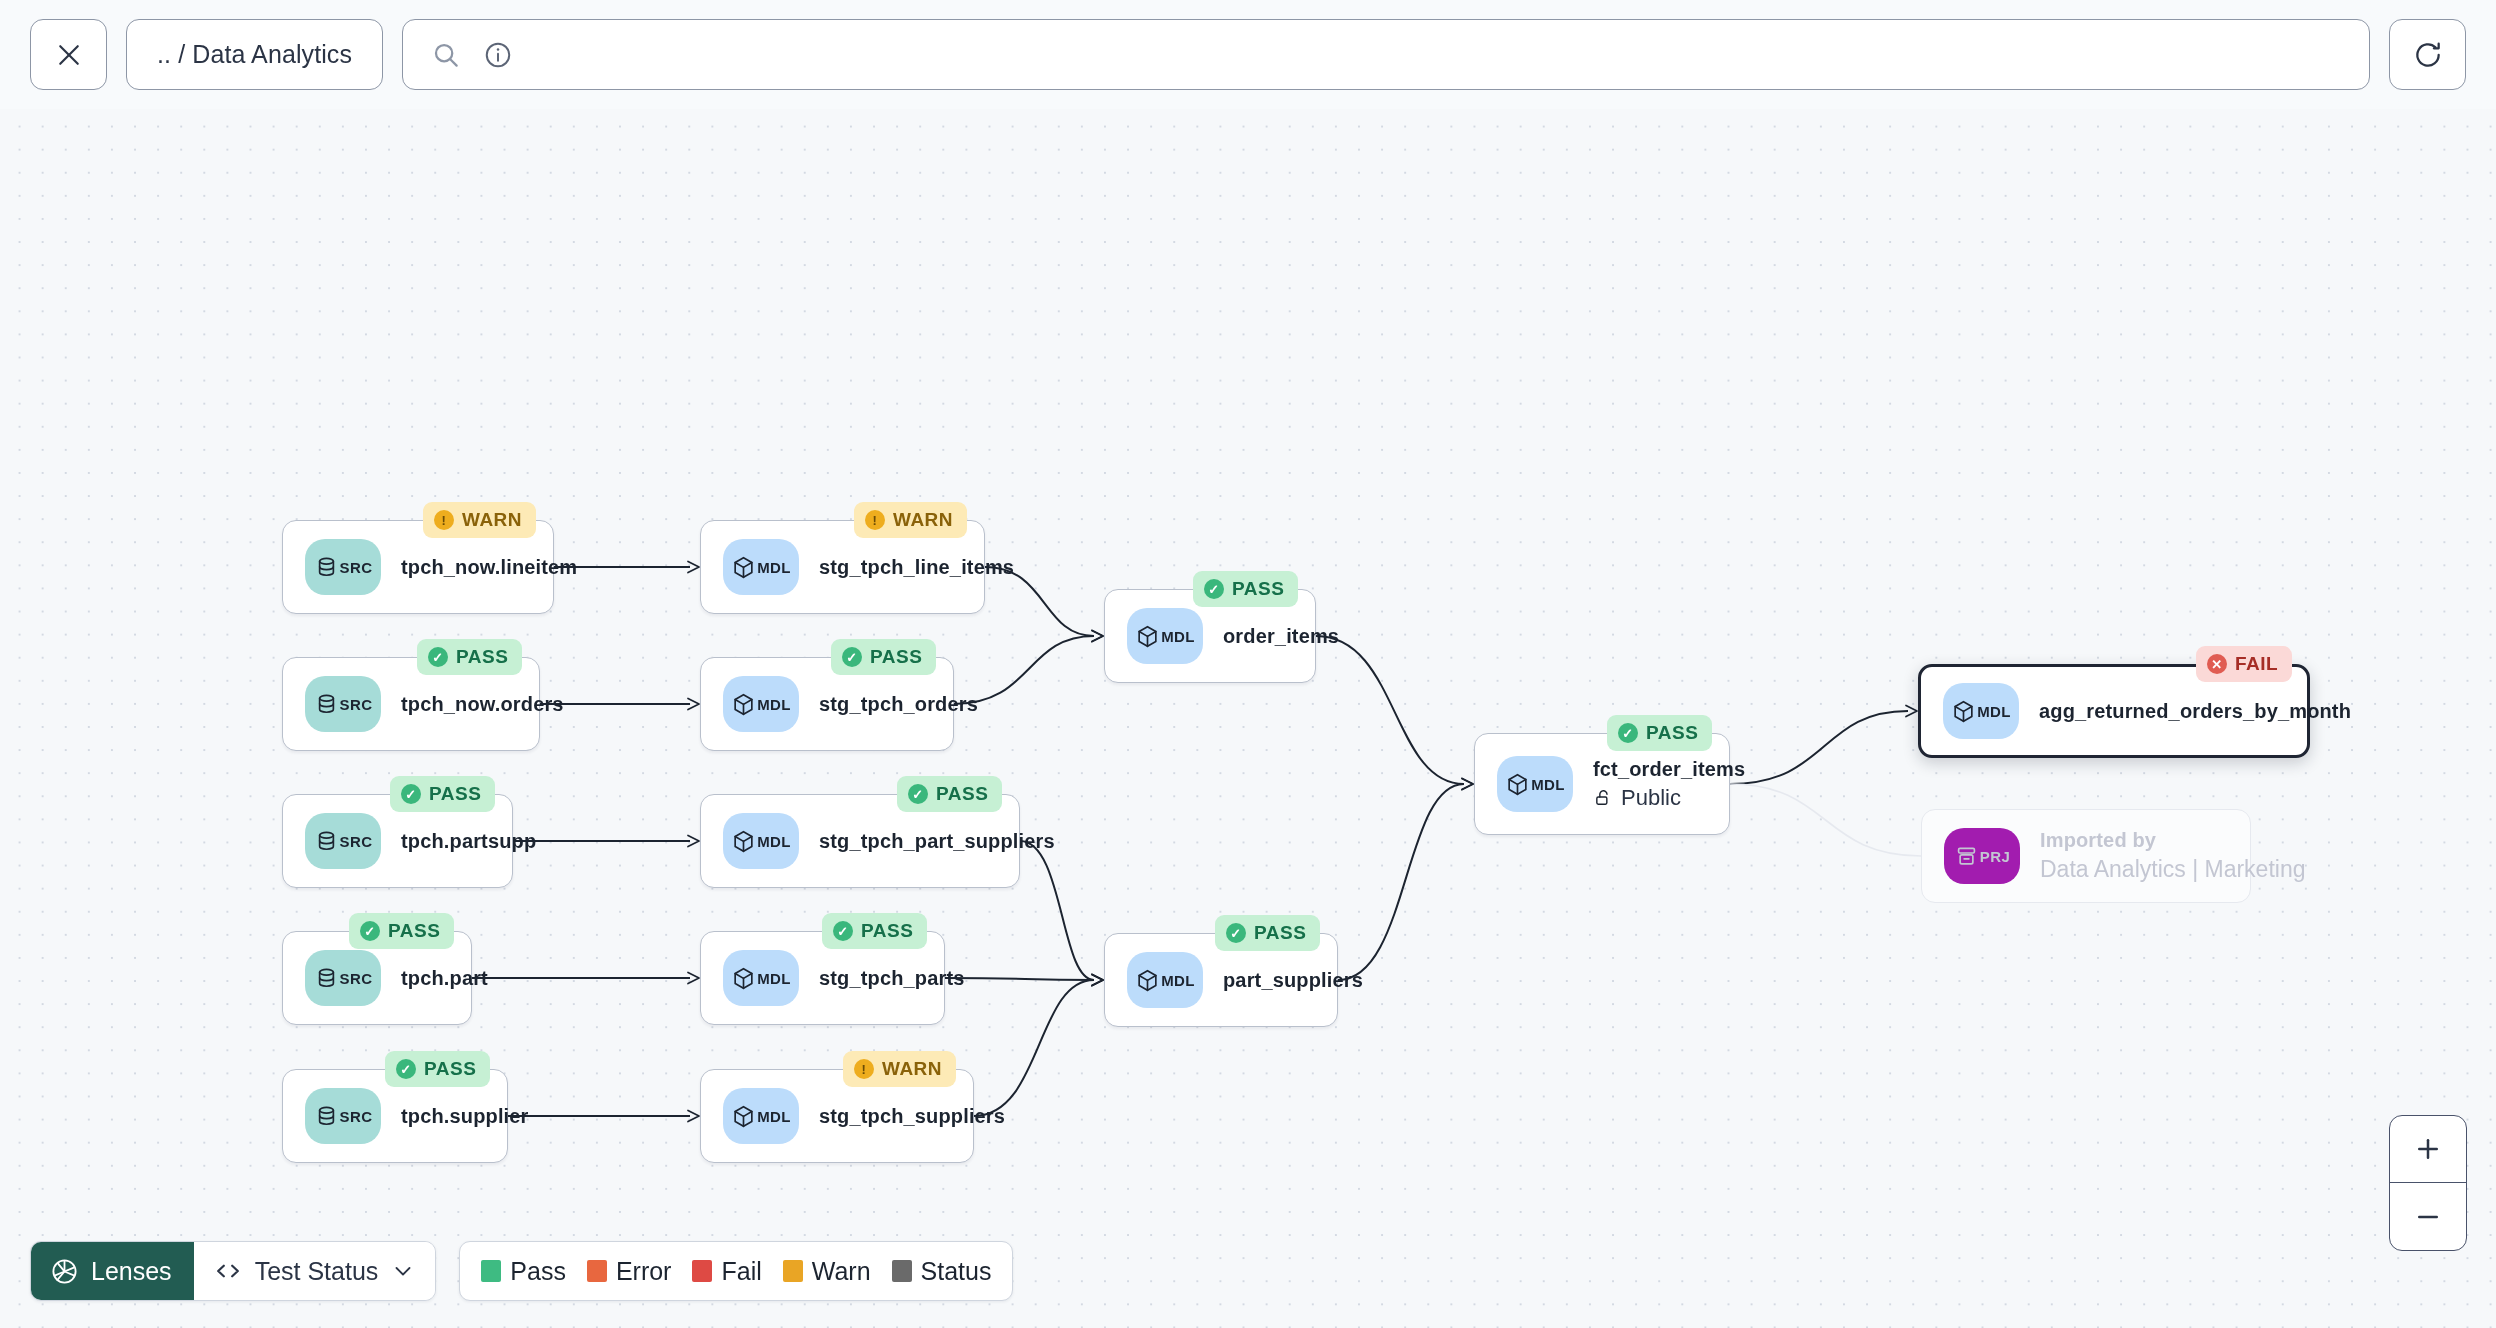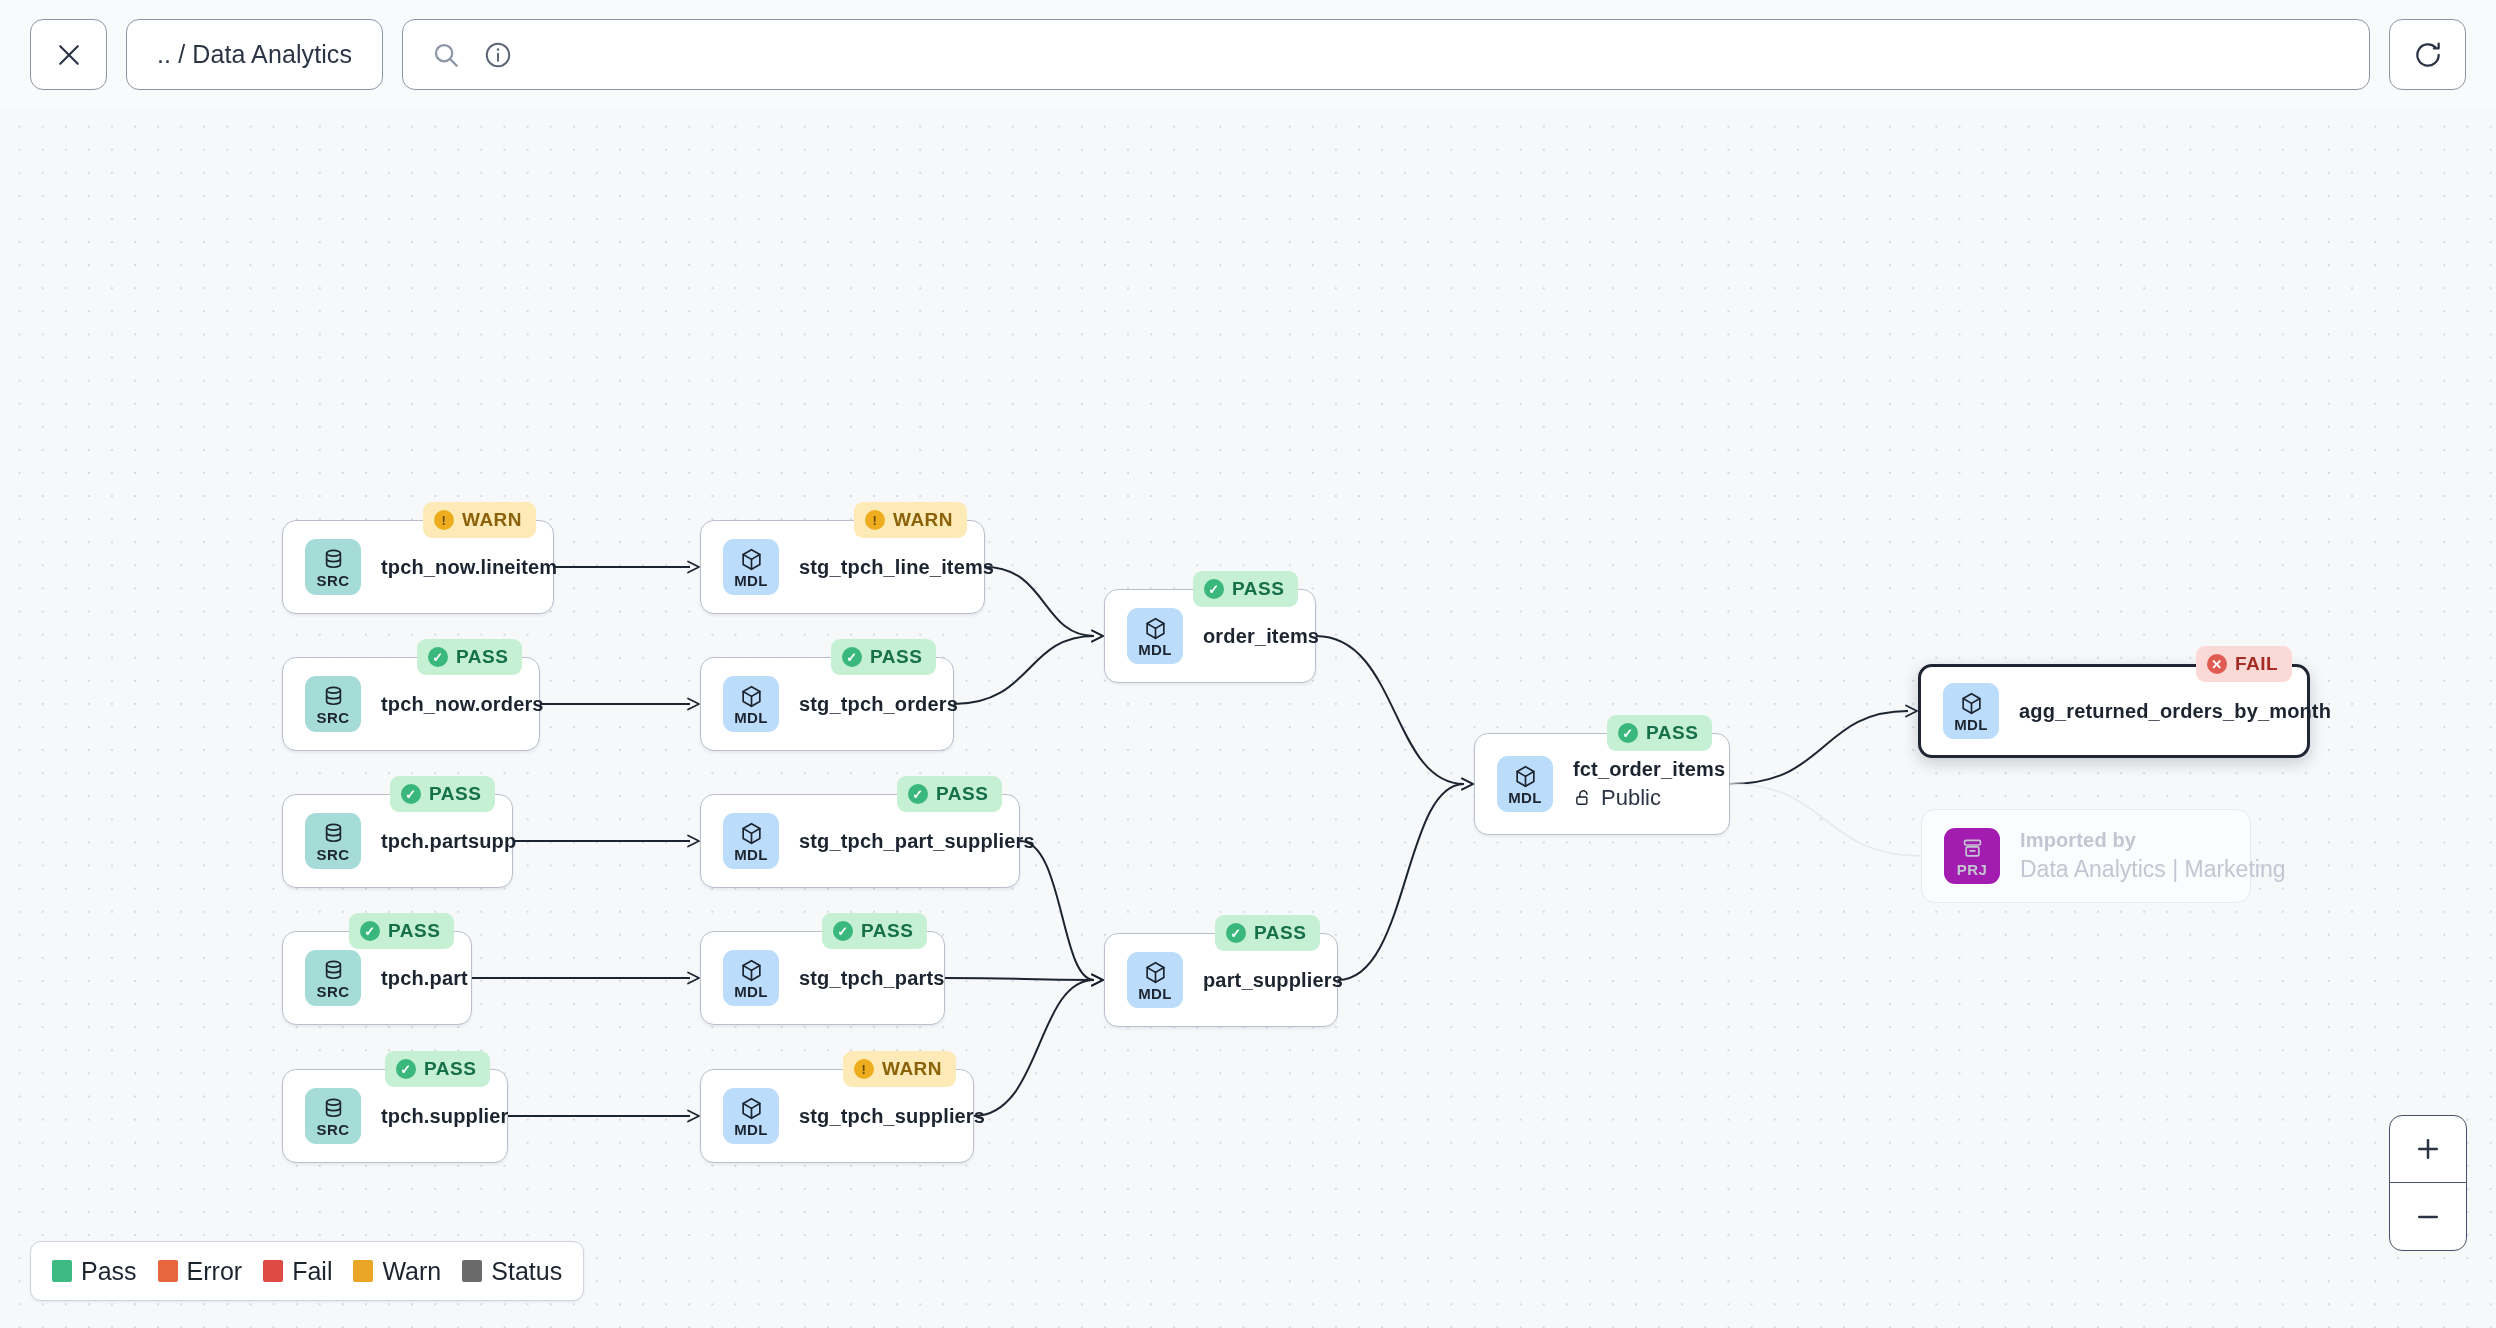--- a/index.html
+++ b/index.html
@@ -68,23 +68,23 @@
   .node.selected {
     border: 3.4px solid #1f2533;
     box-shadow: 0 5px 16px rgba(20,28,45,.2);
   }
   .node.ghost {
     border: 1.5px solid #e6e9ef;
     background: #fbfcfd;
     box-shadow: none;
   }
   .type-chip {
-    width: 56px; height: 56px; flex: none;
-    border-radius: 11px;
-    display: flex; flex-direction: column;
+    width: 76px; height: 56px; flex: none;
+    border-radius: 20px;
+    display: flex; flex-direction: row;
     align-items: center; justify-content: center; gap: 1px;
   }
   .type-chip.src { background: #a6dcd8; }
   .type-chip.mdl { background: #bcdcfb; }
   .type-chip.prj { background: #a21caf; }
   .type-chip .tlabel {
     font-size: 15px; font-weight: 600; letter-spacing: .4px;
     color: #1c2430; line-height: 1;
   }
   .type-chip.prj .tlabel { color: #c3c6d2; }
@@ -487,20 +487,41 @@
           </div>
           <div class="node-body">
             <div class="node-title">Imported by</div>
             <div class="node-sub-small">Data Analytics | Marketing</div>
           </div>
         </div>
       </div>
   </div>
 
   <div id="bottom-bar">
+    <div id="lens-group">
+      <div id="lenses-btn">
+        <svg class="ico" width="29" height="29" viewBox="0 0 24 24" fill="none" stroke="#ffffff" stroke-width="1.5">
+          <circle cx="12" cy="12" r="9.2"></circle>
+          <path d="M12 2.8 L12 12 L20.2 15.4"></path>
+          <path d="M20.2 8.6 L12 12 L5.6 19.6"></path>
+          <path d="M3.8 15.4 L12 12 L6 4.6"></path>
+        </svg>
+        <span>Lenses</span>
+      </div>
+      <div id="test-status-btn">
+        <svg class="ico" width="28" height="28" viewBox="0 0 24 24" fill="none" stroke="#2b3445" stroke-width="1.9" stroke-linecap="round" stroke-linejoin="round">
+          <polyline points="8.4 7.5 3.6 12 8.4 16.5"></polyline>
+          <polyline points="15.6 7.5 20.4 12 15.6 16.5"></polyline>
+        </svg>
+        <span>Test Status</span>
+        <svg class="ico" width="24" height="24" viewBox="0 0 24 24" fill="none" stroke="#2b3445" stroke-width="1.8" stroke-linecap="round" stroke-linejoin="round">
+          <polyline points="5.5 9 12 15.5 18.5 9"></polyline>
+        </svg>
+      </div>
+    </div>
 
     <div id="legend">
         <div class="legend-item">
           <span class="legend-swatch" style="background: rgb(62, 187, 130);"></span>
           <span class="legend-label">Pass</span>
         </div>
         <div class="legend-item">
           <span class="legend-swatch" style="background: rgb(232, 103, 63);"></span>
           <span class="legend-label">Error</span>
         </div>

